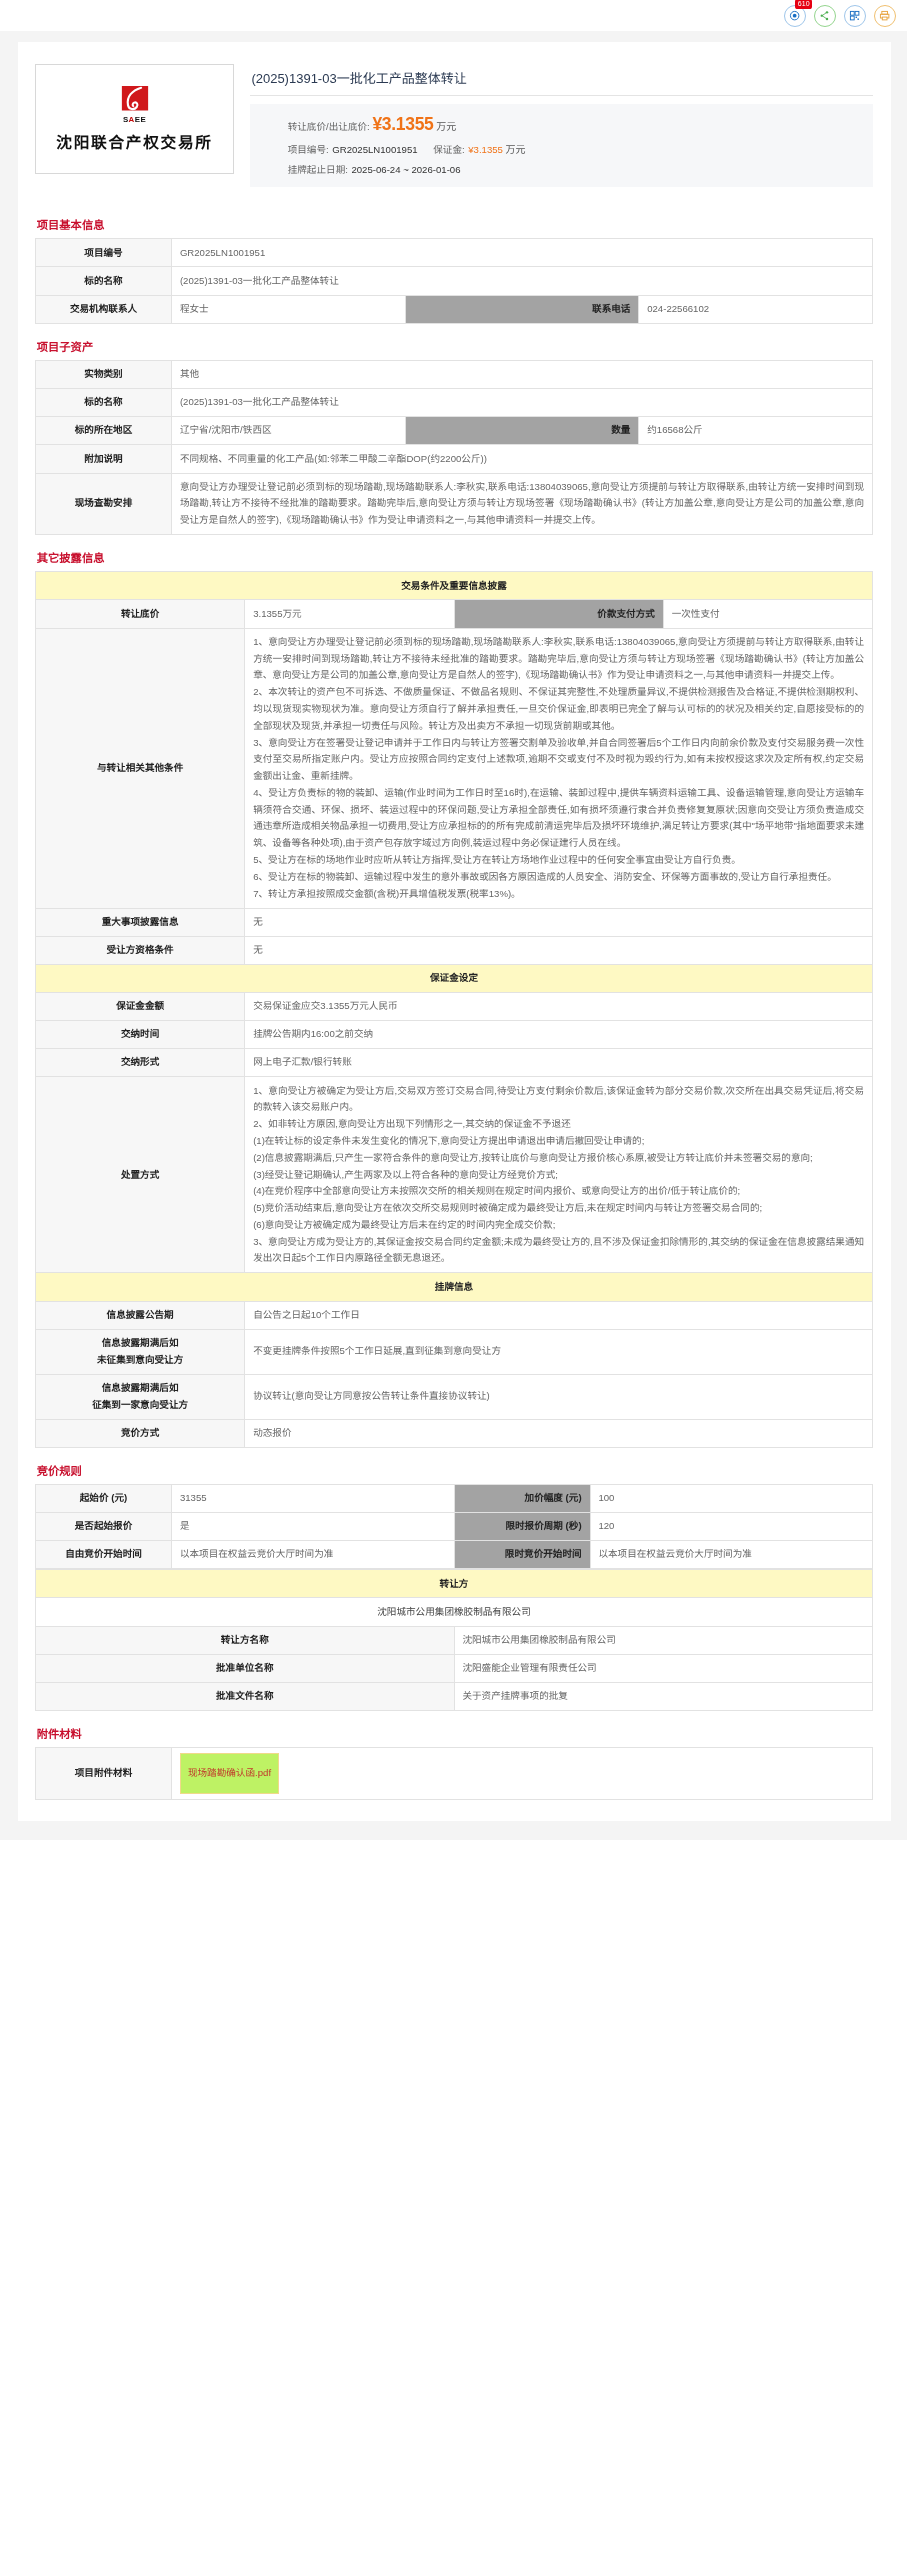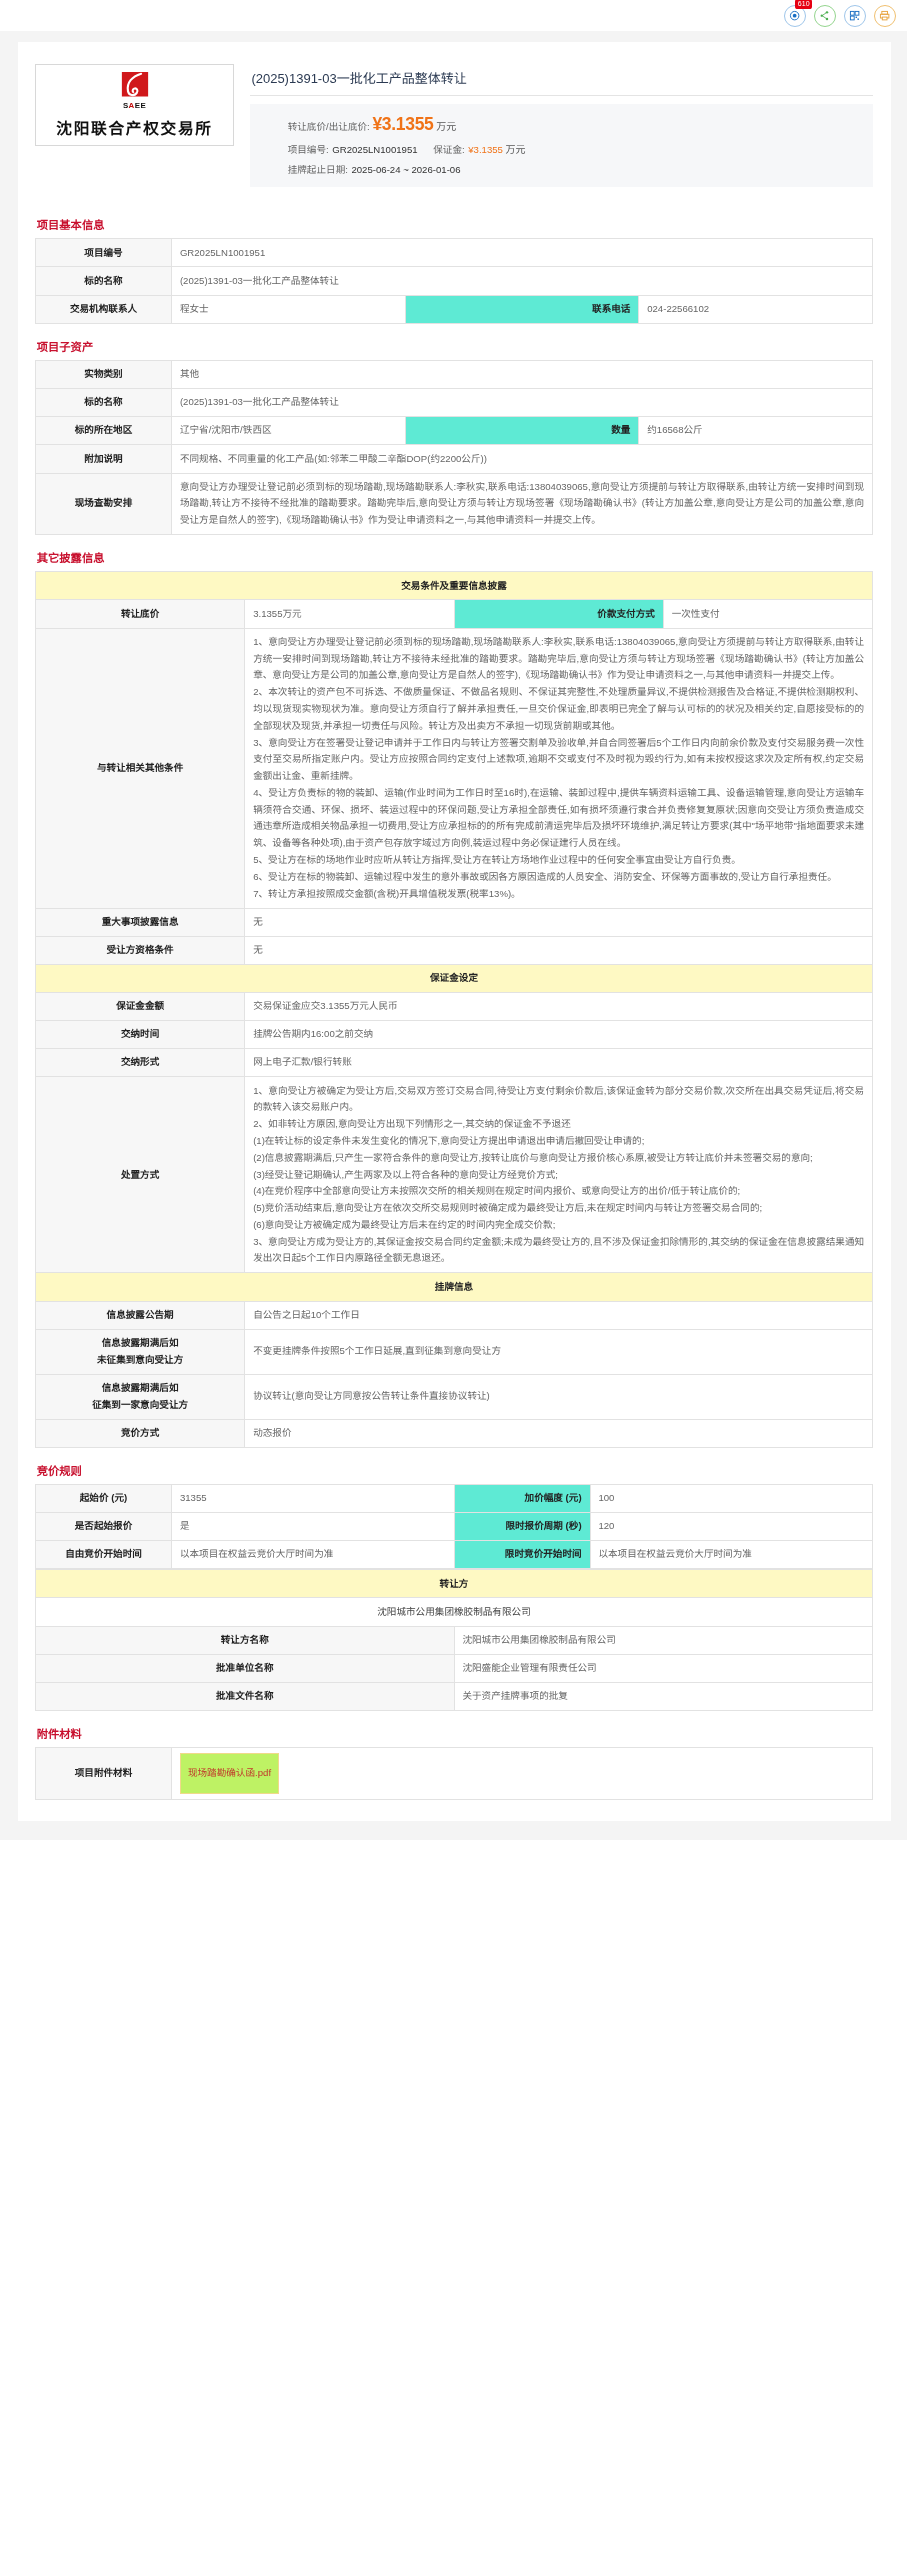--- a/index.html
+++ b/index.html
@@ -44,21 +44,21 @@
     font-family:"Liberation Sans",sans-serif;
   }
 
   
   .page { background:#f4f4f4; padding:10.5px 0 19px 0; }
   .sheet { width:873px; margin:0 auto; background:#fff; padding:14px 17.5px 21px 17.5px; }
 
   
   .hero { display:flex; gap:15.7px; padding:8.7px 0 15.7px 0; }
   .logobox {
-    width:199px; height:82px;
+    width:199px; height:110px;
     border:0.9px solid #d8d8d8;
     display:flex; flex-direction:column;
     align-items:center; justify-content:center;
     flex:none;
     background:#fff;
   }
   .logo-mark { width:30px; height:28px; position:relative; margin-bottom:0.9px; }
   .saee-txt {
     font-size:7.9px; font-weight:bold; letter-spacing:0.4px;
     color:#111; font-family:"Liberation Sans",sans-serif;
@@ -99,21 +99,21 @@
     line-height:1.75;
   }
   td.k {
     width:136px;
     background:#f7f7f7;
     color:#222;
     font-weight:bold;
     text-align:center;
     vertical-align:middle;
   }
-  td.k2 { width:105px; background:#5eead4; color:#222; font-weight:bold; text-align:right; }
+  td.k2 { width:105px; background:#a3a3a3; color:#222; font-weight:bold; text-align:right; }
   td.v { color:#666; text-align:left; }
   td.hdr {
     background:#fef9c3; text-align:center;
     font-weight:bold; color:#222; font-size:10px;
     padding:6.1px 7.9px;
   }
   td.v p { margin:0; }
 
   
   .att {

